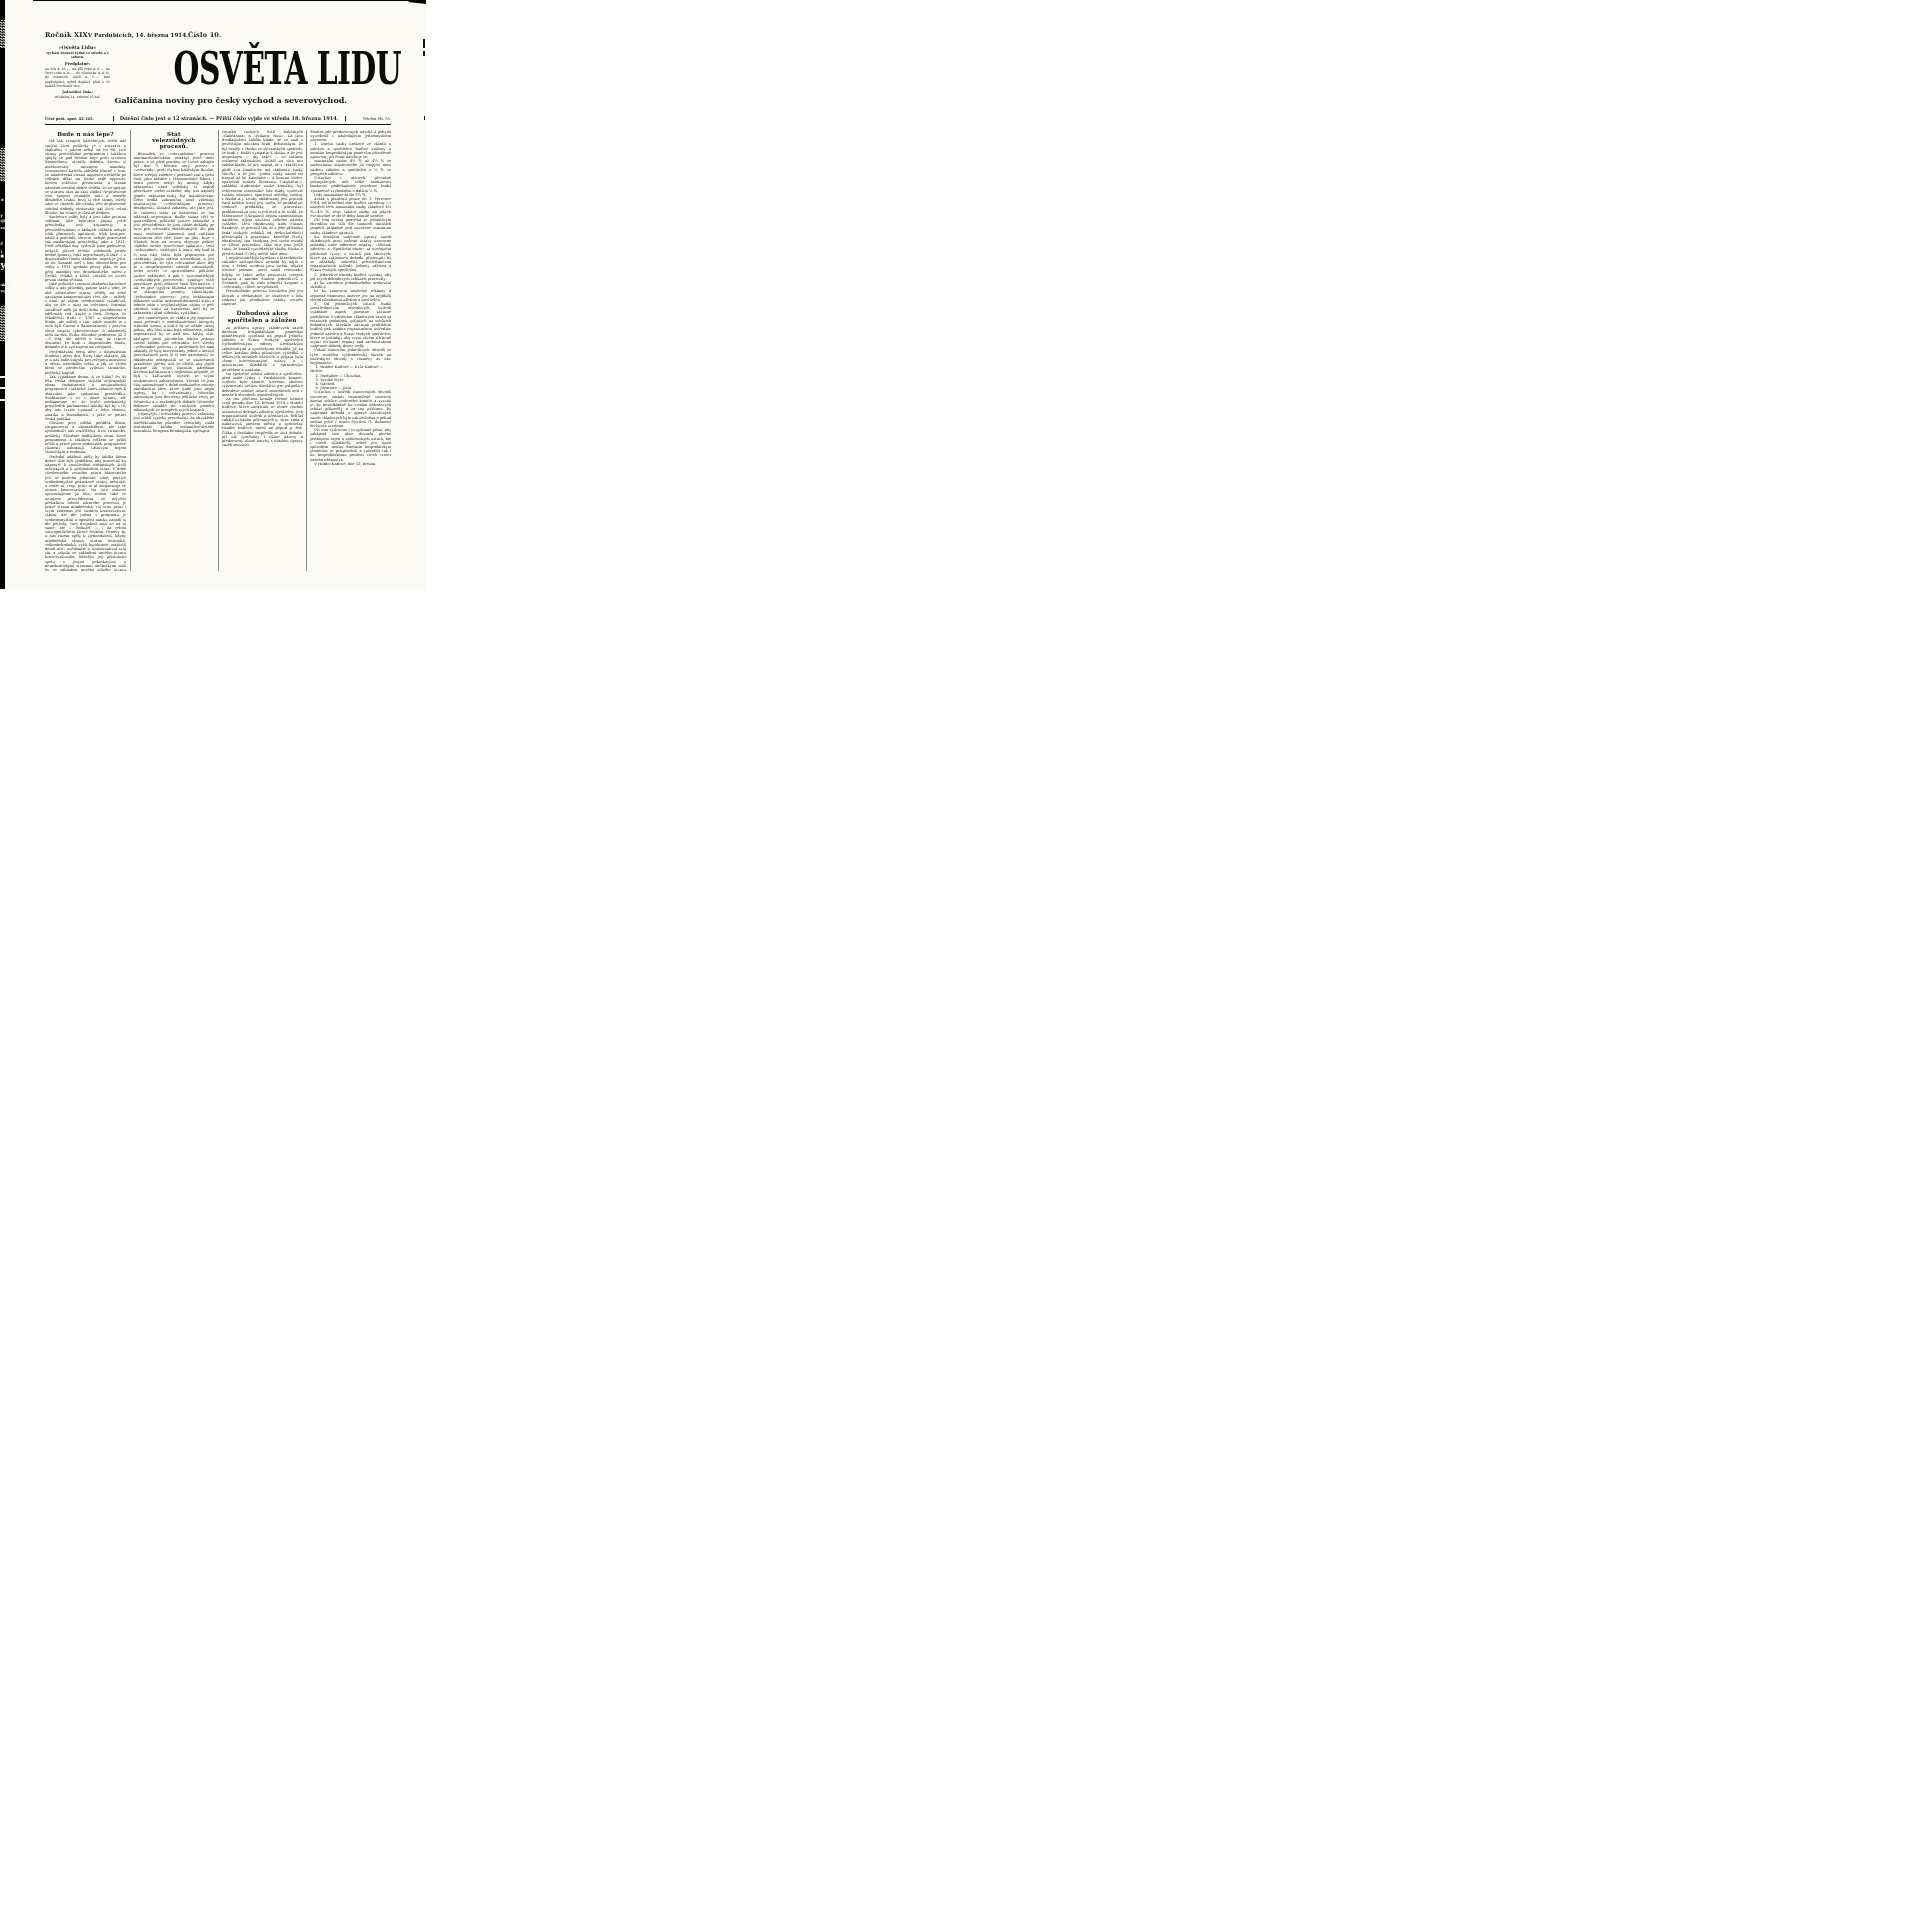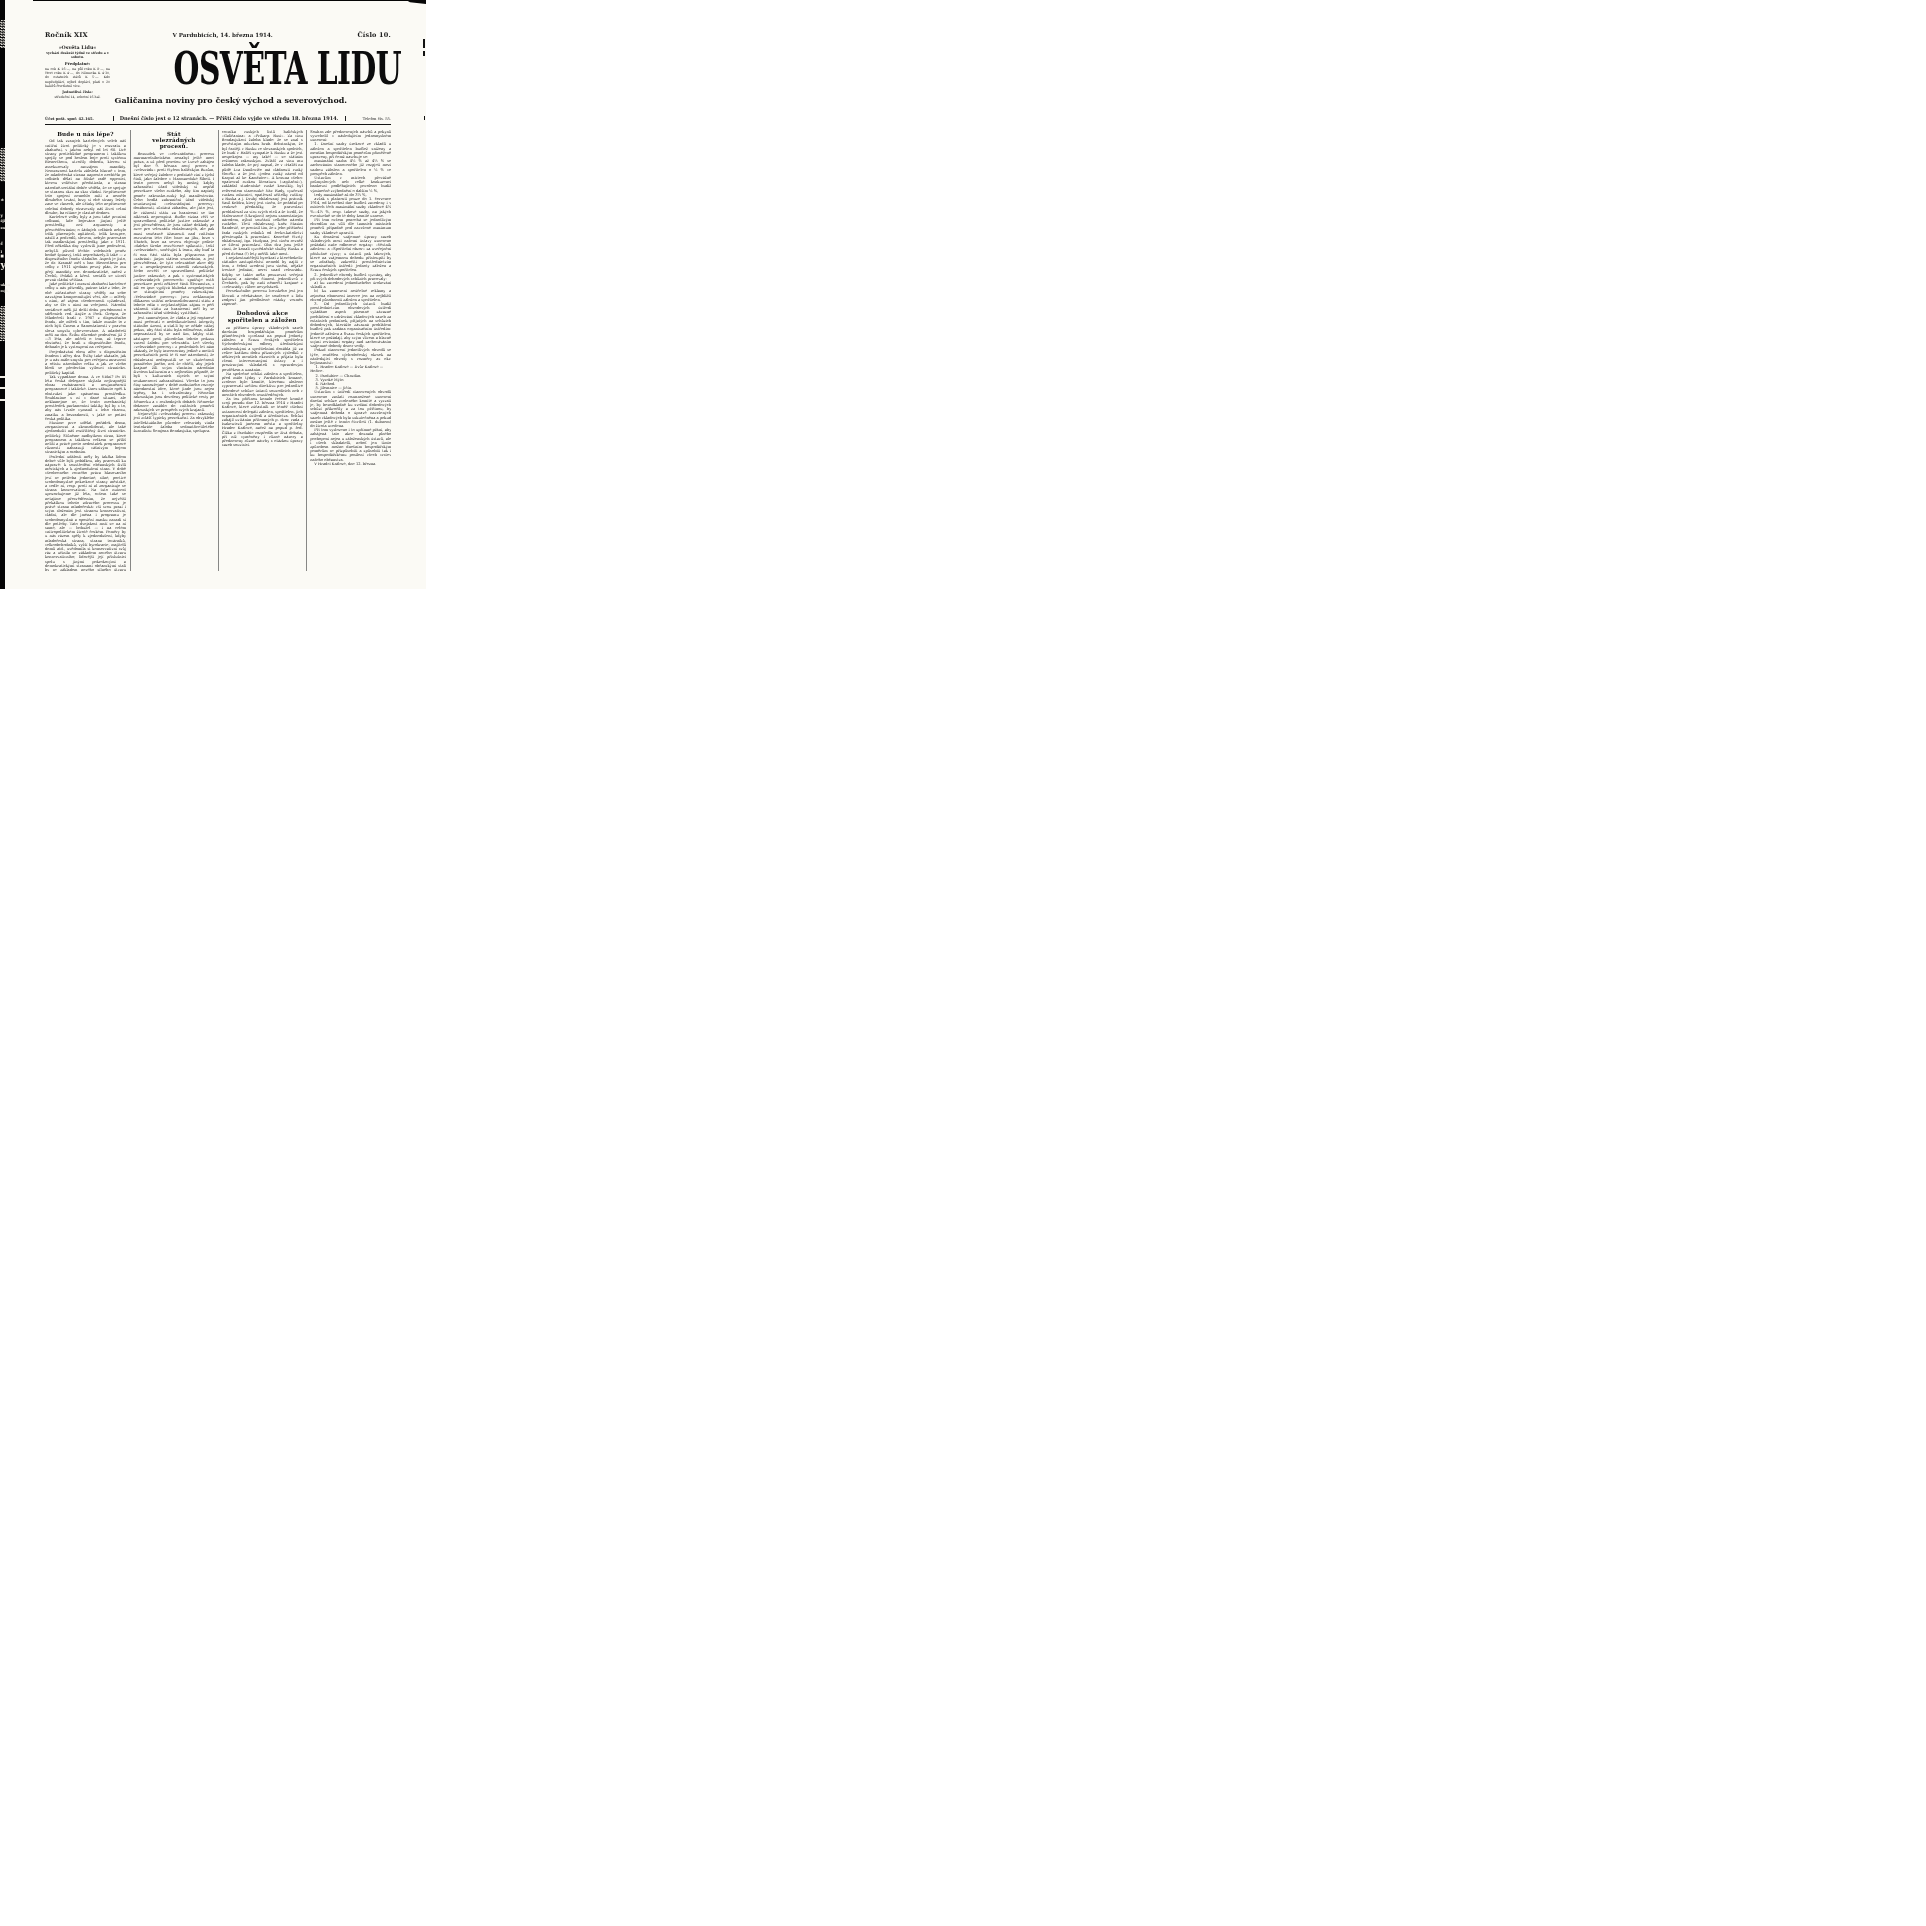--- a/index.html
+++ b/index.html
@@ -29,21 +29,21 @@
   .f4{top:242px;}
   .f5{top:251px;font-size:3.5px;}
   .f6{top:260px;font-size:9.2px;}
   .f7{top:284px;font-size:3.5px;}
   .f8{top:290px;font-size:3.5px;}
   .bars i{position:absolute;left:0.4px;width:4.6px;height:1.9px;background:#efece3;display:block;}
   .b1{top:376px;} .b2{top:387px;} .b3{top:399px;}
   
   .content{position:absolute;left:45px;top:31px;width:346px;}
   
-  .topline{display:flex;justify-content:space-between;align-items:baseline;}
+  .topline{display:flex;align-items:baseline;}
   .vol,.issue{font-weight:bold;font-size:6.5px;letter-spacing:0.2px;}
   .dateline{font-weight:bold;font-size:5.6px;}
   
   .masthead{display:flex;margin-top:5.4px;gap:4.6px;}
   .mh-left{width:65px;flex:0 0 auto;font-size:3.2px;line-height:1.3;}
   .mh-center{flex:1 1 auto;text-align:left;padding-top:3.9px;}
   .mh-name{font-weight:bold;font-size:4.8px;text-align:center;}
   .mh-sched{font-weight:bold;text-align:center;margin-top:0.4px;}
   .mh-h{font-weight:bold;font-size:3.9px;text-align:center;margin-top:1.9px;}
   .mh-h2{font-weight:bold;font-size:3.4px;text-align:center;margin-top:1.9px;}

